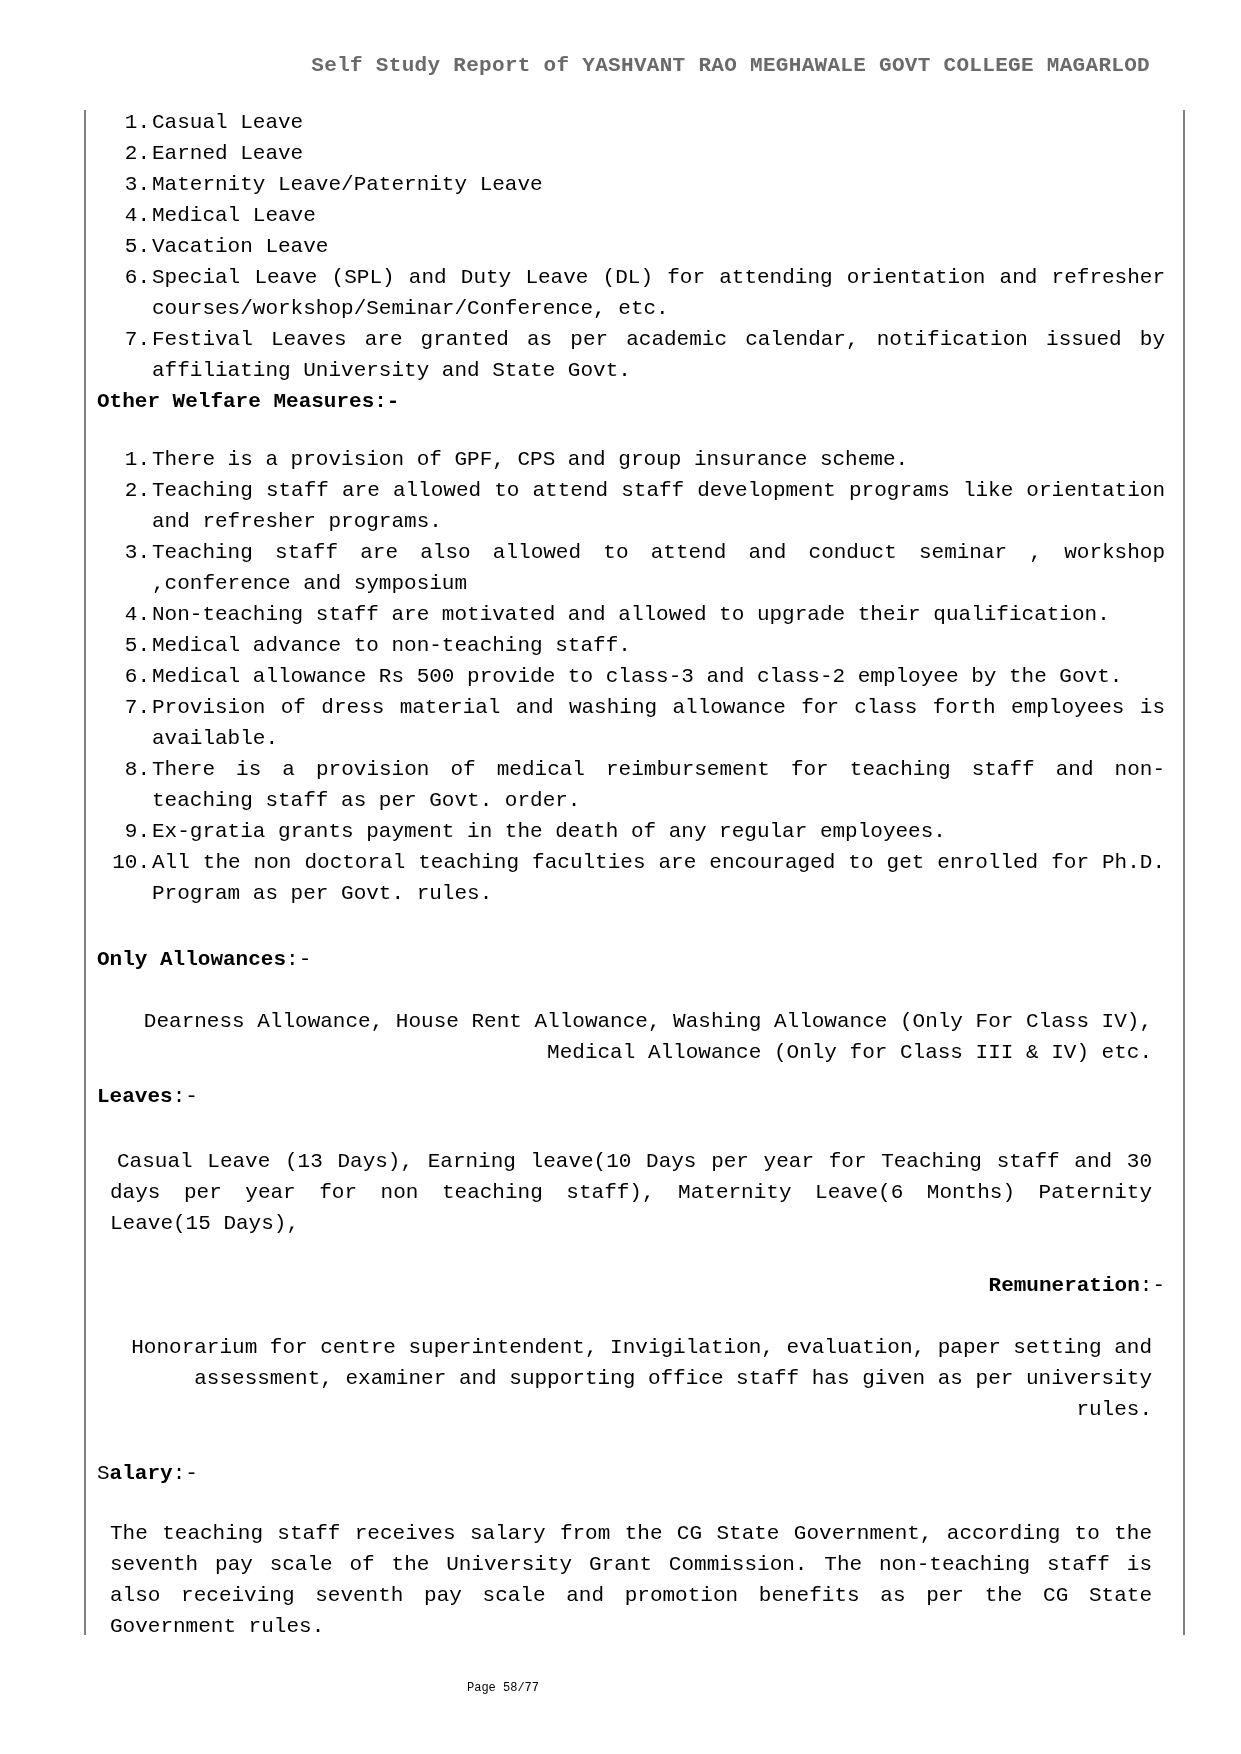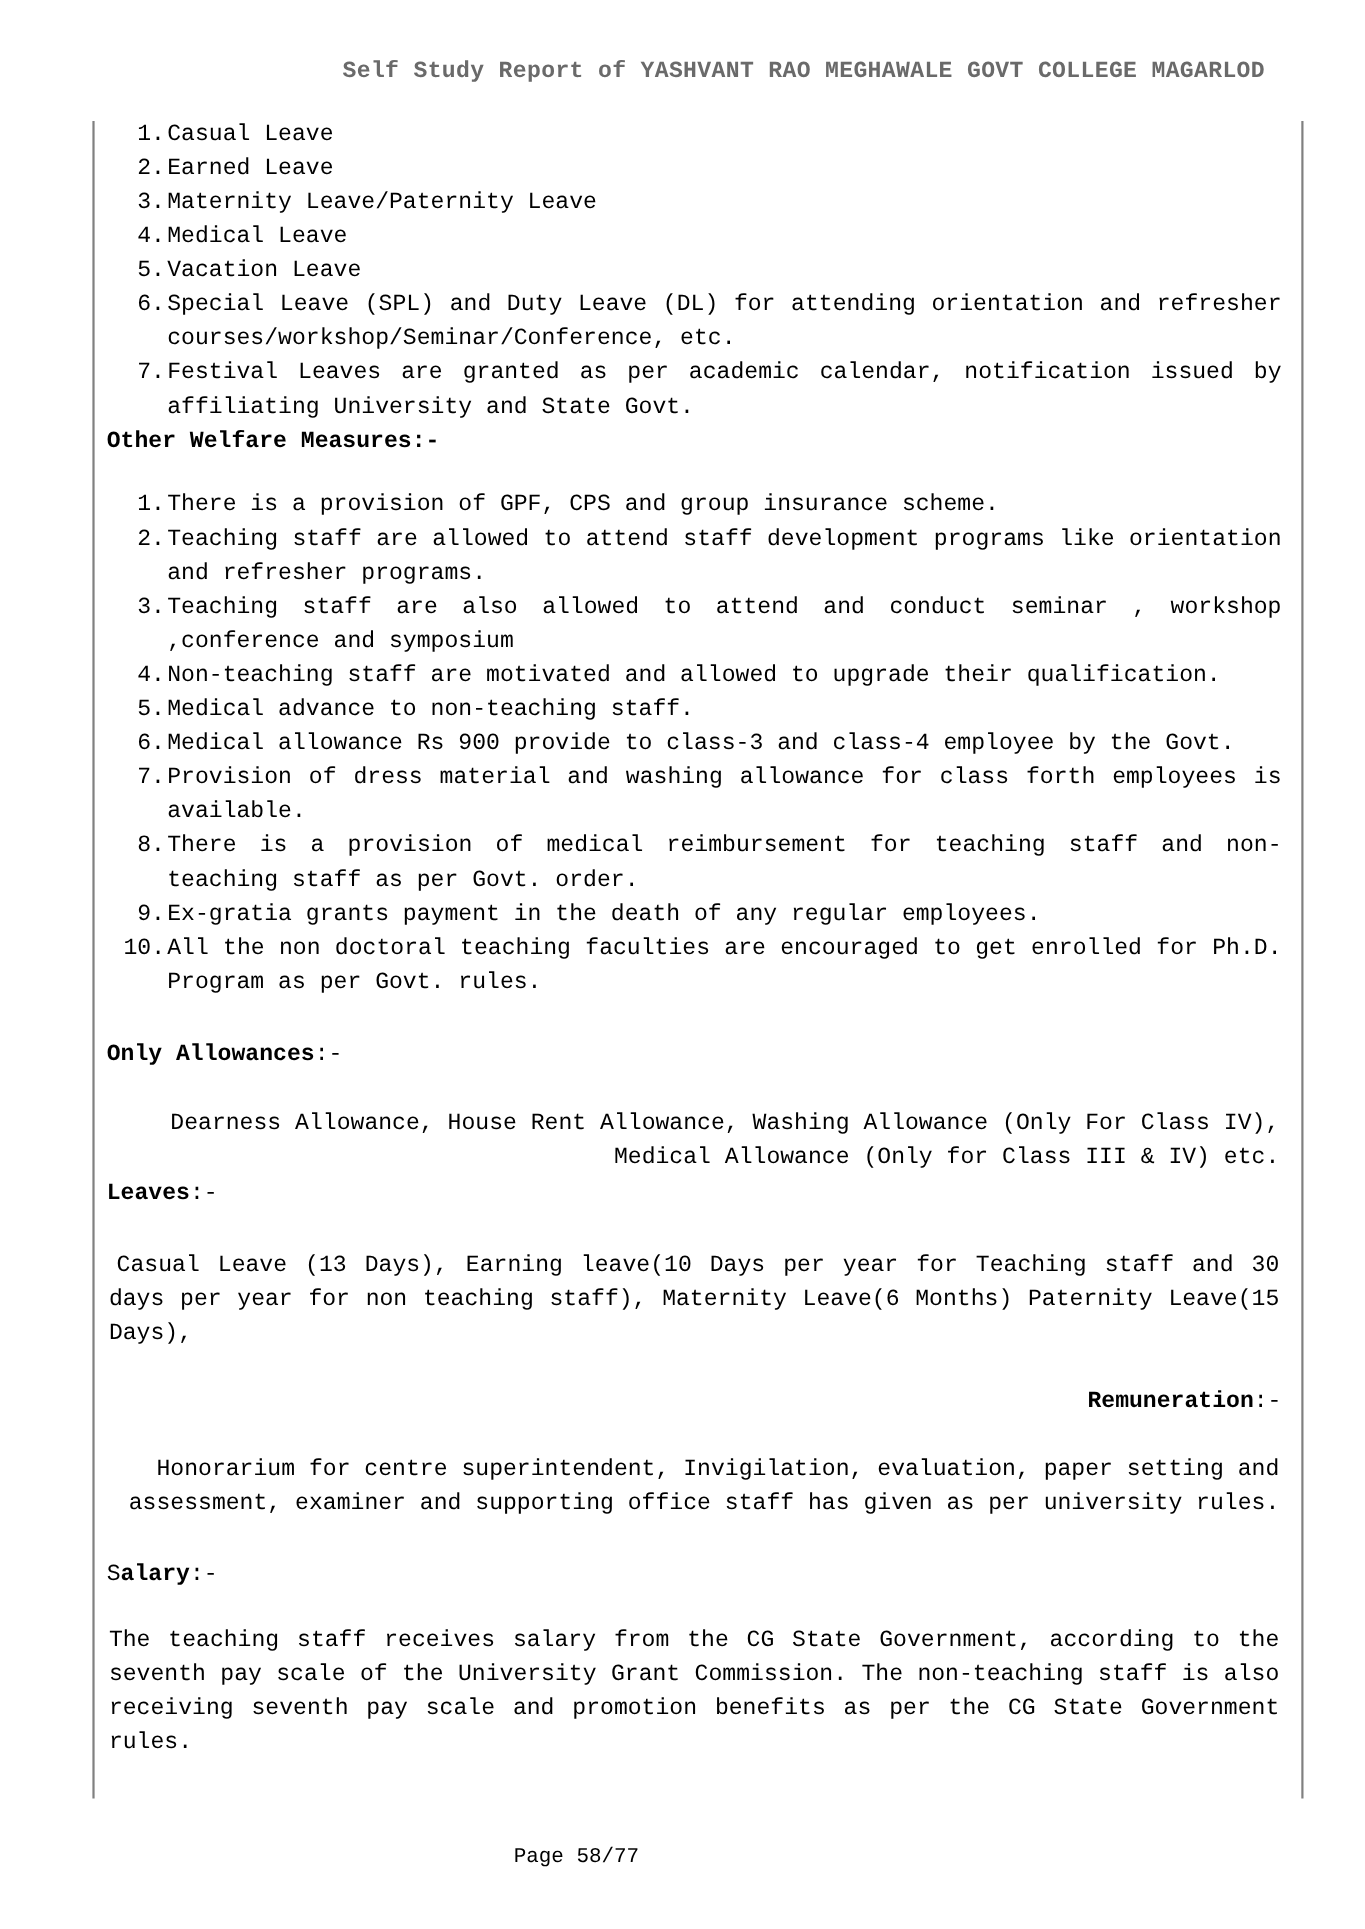--- a/index.html
+++ b/index.html
@@ -62,40 +62,40 @@
   }
   .sec-heading {
     margin: 0;
     font-size: 21px;
     line-height: 31px;
     font-weight: normal;
   }
   .sec-heading .h-bold { font-weight: bold; }
   .sec-heading .h-prefix, .sec-heading .h-suffix { font-weight: normal; }
   .para {
-    margin: 2px;
+    margin: 13px;
     text-align: justify;
   }
   .indent-first { text-indent: 7px; }
 
   
   .mt-heading1 { }
   .mt-list2   { margin-top: 27px; }
   .mt-35      { margin-top: 35px; }
   .mt-31      { margin-top: 31px; text-align: right; }
   .mt-38      { }
   .mt-34      { margin-top: 34px; }
   .mt-33      { margin-top: 33px; }
   .mt-29      { margin-top: 29px; }
 
   .footer-page {
     position: absolute;
     top: 1676px;
     left: 467px;
-    font-size: 19px;
+    font-size: 12px;
     line-height: 24px;
   }
   .footer-timestamp {
     position: absolute;
     top: 1764px;
     right: 61px;
     font-size: 19px;
     line-height: 24px;
   }
 </style>
@@ -121,21 +121,21 @@
     </div>
 
     <h2 class="sec-heading mt-heading1"><span class="h-bold">Other Welfare Measures:-</span><span class="h-suffix"></span></h2>
 
     <div class="num-list mt-list2">
       <div class="li"><span class="num">1.</span><span>There is a provision of GPF, CPS and group insurance scheme.</span></div>
       <div class="li"><span class="num">2.</span><span>Teaching staff are allowed to attend staff development programs like orientation and refresher programs.</span></div>
       <div class="li"><span class="num">3.</span><span>Teaching staff are also allowed to attend and conduct seminar , workshop ,conference and symposium</span></div>
       <div class="li"><span class="num">4.</span><span>Non-teaching staff are motivated and allowed to upgrade their qualification.</span></div>
       <div class="li"><span class="num">5.</span><span>Medical advance to non-teaching staff.</span></div>
-      <div class="li"><span class="num">6.</span><span>Medical allowance Rs 900 provide to class-3 and class-4 employee by the Govt.</span></div>
+      <div class="li"><span class="num">6.</span><span>Medical allowance Rs 500 provide to class-3 and class-2 employee by the Govt.</span></div>
       <div class="li"><span class="num">7.</span><span>Provision of dress material and washing allowance for class forth employees is available.</span></div>
       <div class="li"><span class="num">8.</span><span>There is a provision of medical reimbursement for teaching staff and non-teaching staff as per Govt. order.</span></div>
       <div class="li"><span class="num">9.</span><span>Ex-gratia grants payment in the death of any regular employees.</span></div>
       <div class="li"><span class="num">10.</span><span>All the non doctoral teaching faculties are encouraged to get enrolled for Ph.D. Program as per Govt. rules.</span></div>
     </div>
 
     <h2 class="sec-heading mt-35"><span class="h-bold">Only Allowances</span><span class="h-suffix">:-</span></h2>
     <p class="para mt-31">Dearness Allowance, House Rent Allowance, Washing Allowance (Only For Class IV), Medical Allowance (Only for Class III &amp; IV) etc.</p>
 
     <h2 class="sec-heading mt-38"><span class="h-bold">Leaves</span><span class="h-suffix">:-</span></h2>

